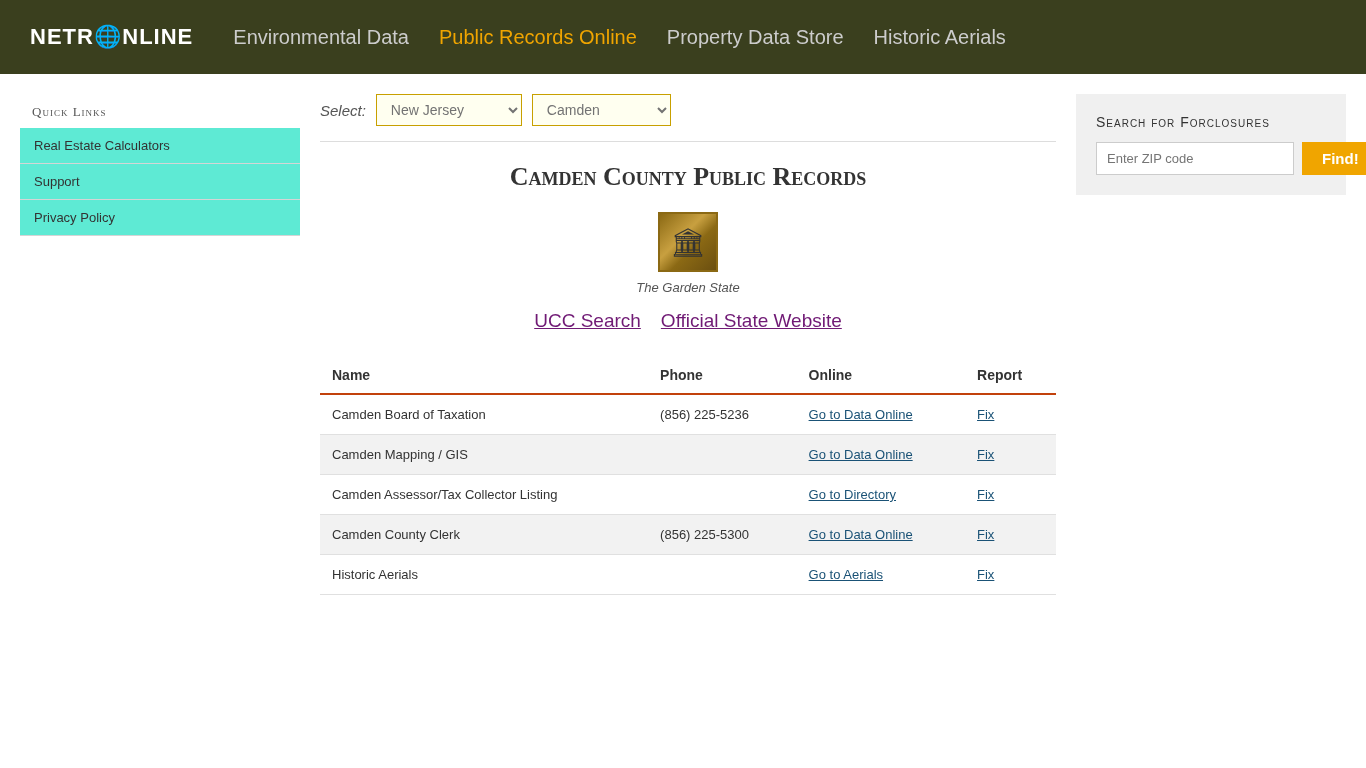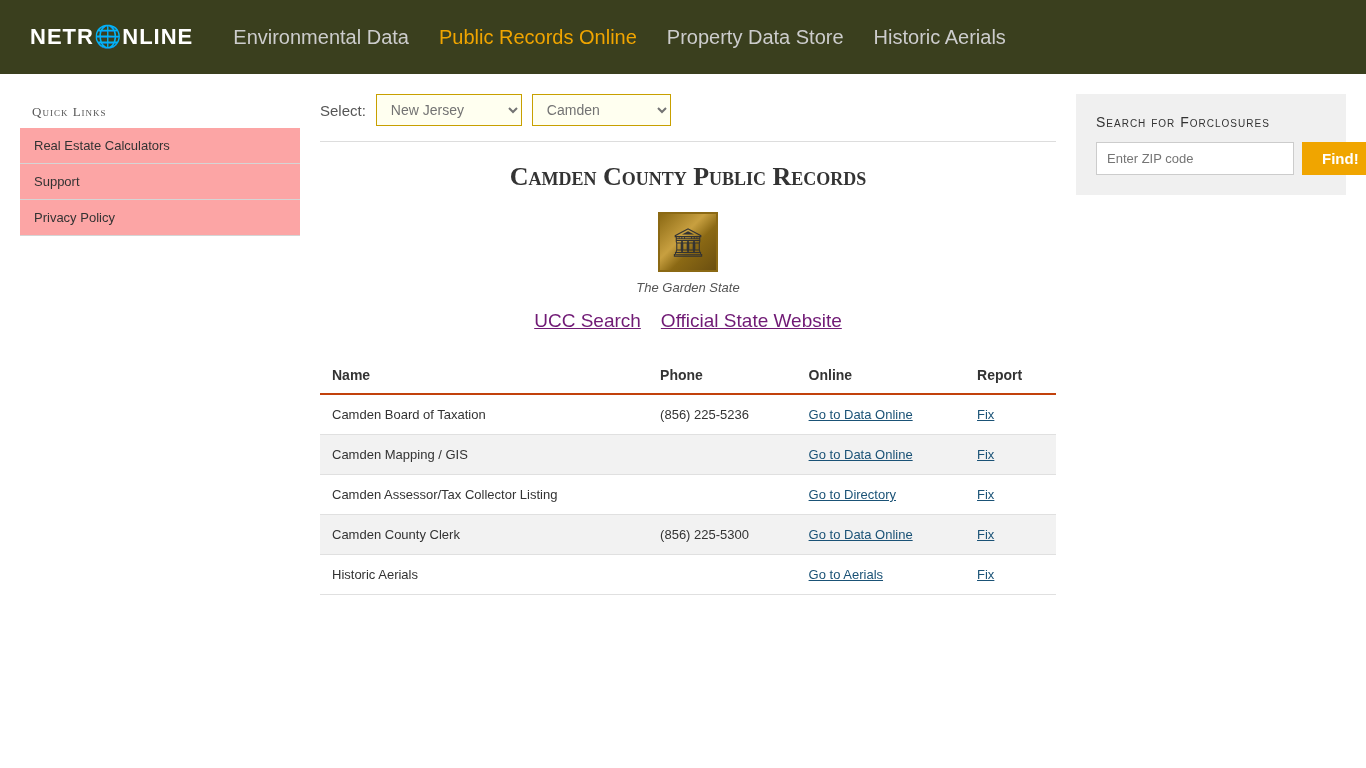--- a/index.html
+++ b/index.html
@@ -51,21 +51,21 @@
       font-family: Georgia, serif;
       font-size: 13px;
       font-variant: small-caps;
       color: #555;
       padding: 10px 12px 8px;
       letter-spacing: 1px;
     }
     .sidebar-item {
       display: block;
       padding: 10px 14px;
-      background: #fca5a5;
+      background: #5eead4;
       border-bottom: 1px solid #d5d5d5;
       color: #333;
       text-decoration: none;
       font-size: 13px;
     }
 
     
     .content {
       flex: 1;
     }
@@ -75,20 +75,21 @@
       display: flex;
       align-items: center;
       gap: 10px;
       margin-bottom: 20px;
       padding-bottom: 15px;
       border-bottom: 1px solid #ddd;
     }
     .select-bar label {
       font-size: 15px;
       color: #555;
+      font-style: italic;
     }
     .select-bar select {
       padding: 6px 30px 6px 10px;
       border: 1px solid #c8a000;
       background: #fffff0;
       font-size: 14px;
       color: #737373;
       appearance: auto;
       cursor: pointer;
     }

